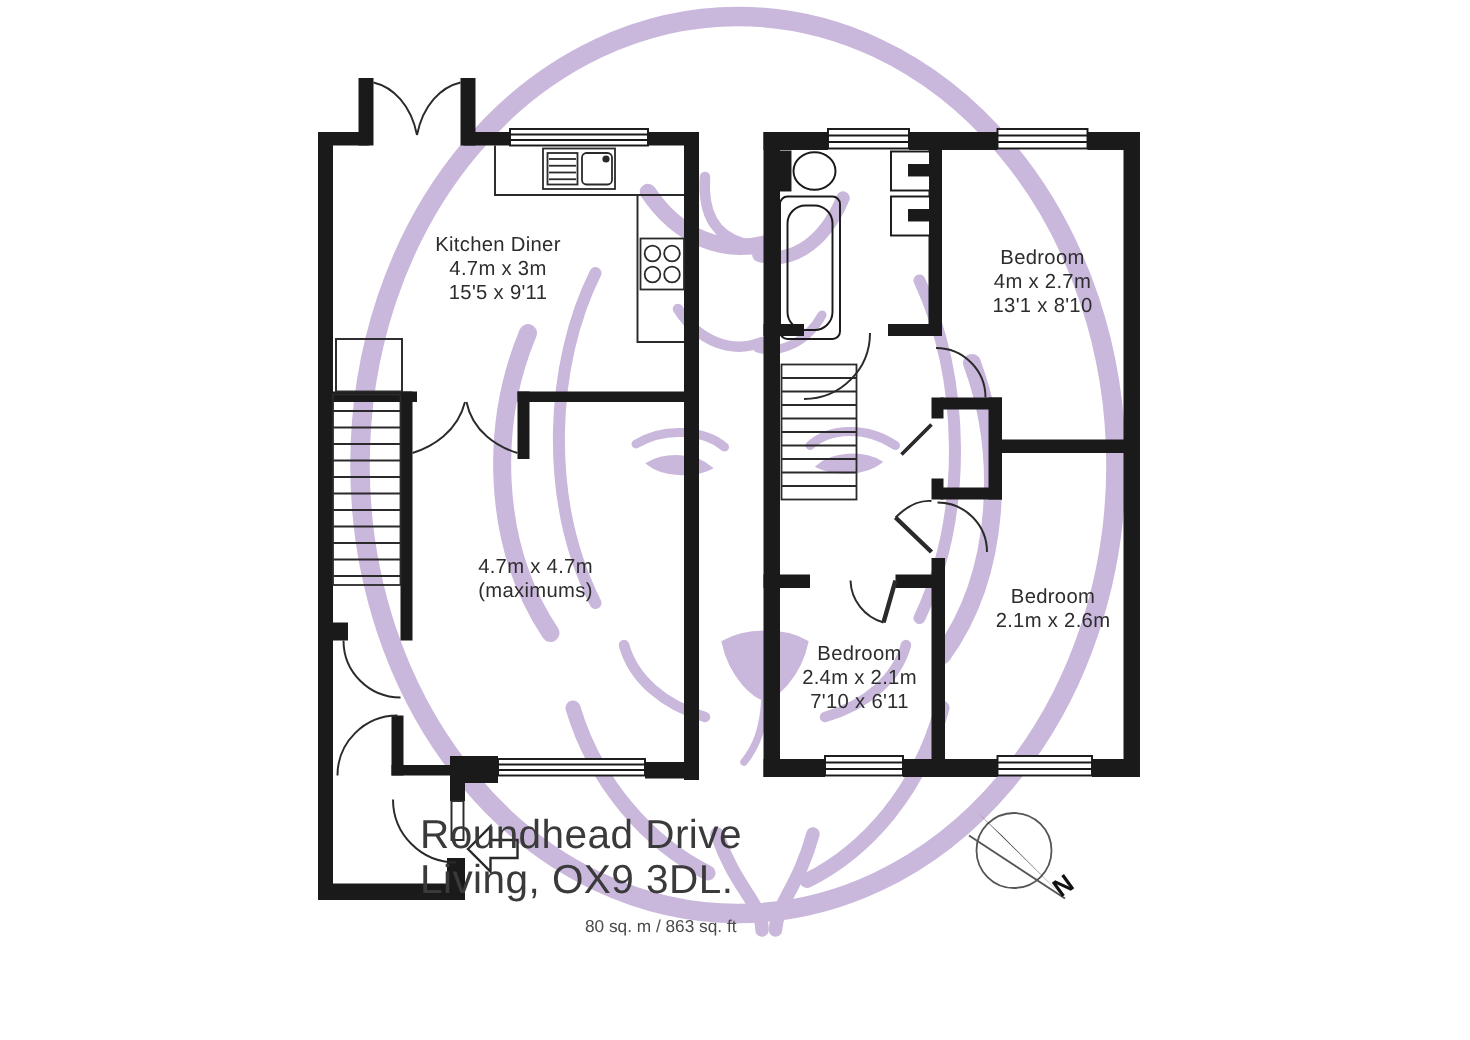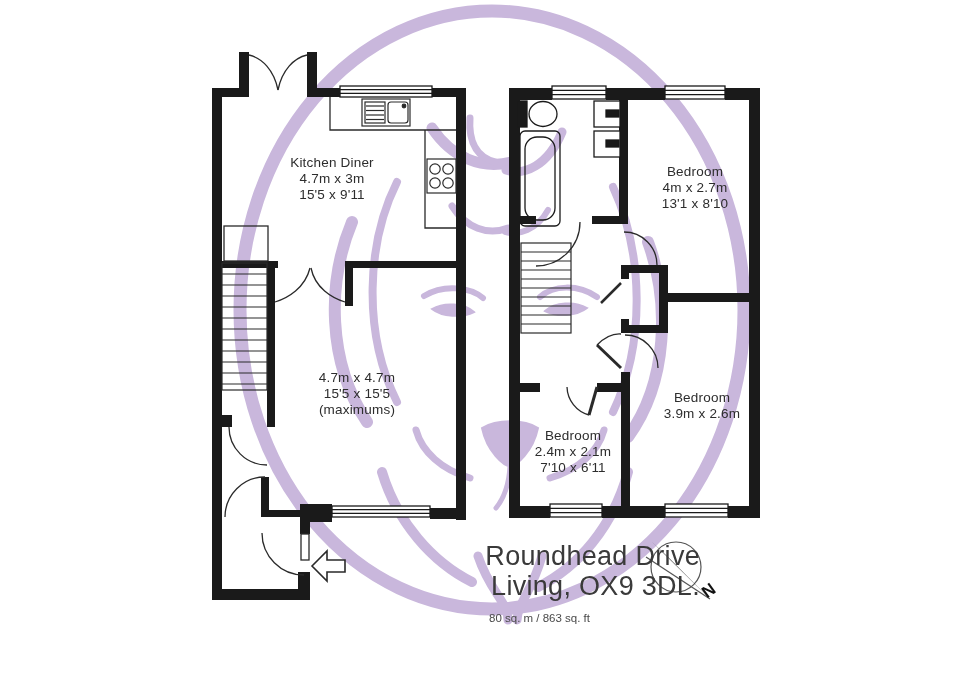--- a/index.html
+++ b/index.html
@@ -2,24 +2,24 @@
 <html><head>
 <meta charset="utf-8">
 <style>
   html,body{margin:0;padding:0;background:#ffffff;}
   #stage{position:relative;width:980px;height:693px;background:#ffffff;overflow:hidden;
          font-family:"Liberation Sans","DejaVu Sans",sans-serif;}
   #plan-svg{position:absolute;left:0;top:0;}
   .room-label{position:absolute;width:170px;text-align:center;color:#2d2d2d;
               font-size:13.5px;line-height:16px;letter-spacing:.2px;z-index:5;}
   .room-label span{display:block;}
-  .plan-title{position:absolute;left:280px;top:541px;width:420px;text-align:right;
+  .plan-title{position:absolute;left:280px;top:541px;width:420px;text-align:left;
               color:#3a3a3a;font-size:27px;line-height:30px;letter-spacing:.3px;z-index:5;}
   .plan-title span{display:block;}
-  .area-note{position:absolute;left:390px;top:612px;width:200px;text-align:right;
+  .area-note{position:absolute;left:390px;top:612px;width:200px;text-align:left;
              color:#4a4a4a;font-size:11.5px;z-index:5;}
   .compass-n{position:absolute;left:703px;top:581px;font-size:17px;font-weight:bold;
              color:#111;transform:rotate(-36deg);z-index:5;}
 </style>
 </head>
 <body>
 
 <div id="stage">
 
 <svg id="plan-svg" width="980" height="693" viewBox="0 0 980 693">
@@ -238,33 +238,32 @@
 </svg>
 
   <div class="room-label" style="left:247px;top:155px">
     <span>Kitchen Diner</span>
     <span>4.7m x 3m</span>
     <span>15'5 x 9'11</span>
   </div>
 
   <div class="room-label" style="left:272px;top:370px">
     <span>4.7m x 4.7m</span>
-    <span>15'5 x 15'5</span>
     <span>(maximums)</span>
   </div>
 
   <div class="room-label" style="left:610px;top:164px">
     <span>Bedroom</span>
     <span>4m x 2.7m</span>
     <span>13'1 x 8'10</span>
   </div>
 
   <div class="room-label" style="left:617px;top:390px">
     <span>Bedroom</span>
-    <span>3.9m x 2.6m</span>
+    <span>2.1m x 2.6m</span>
   </div>
 
   <div class="room-label" style="left:488px;top:428px">
     <span>Bedroom</span>
     <span>2.4m x 2.1m</span>
     <span>7'10 x 6'11</span>
   </div>
 
   <div class="plan-title">
     <span>Roundhead Drive</span>

